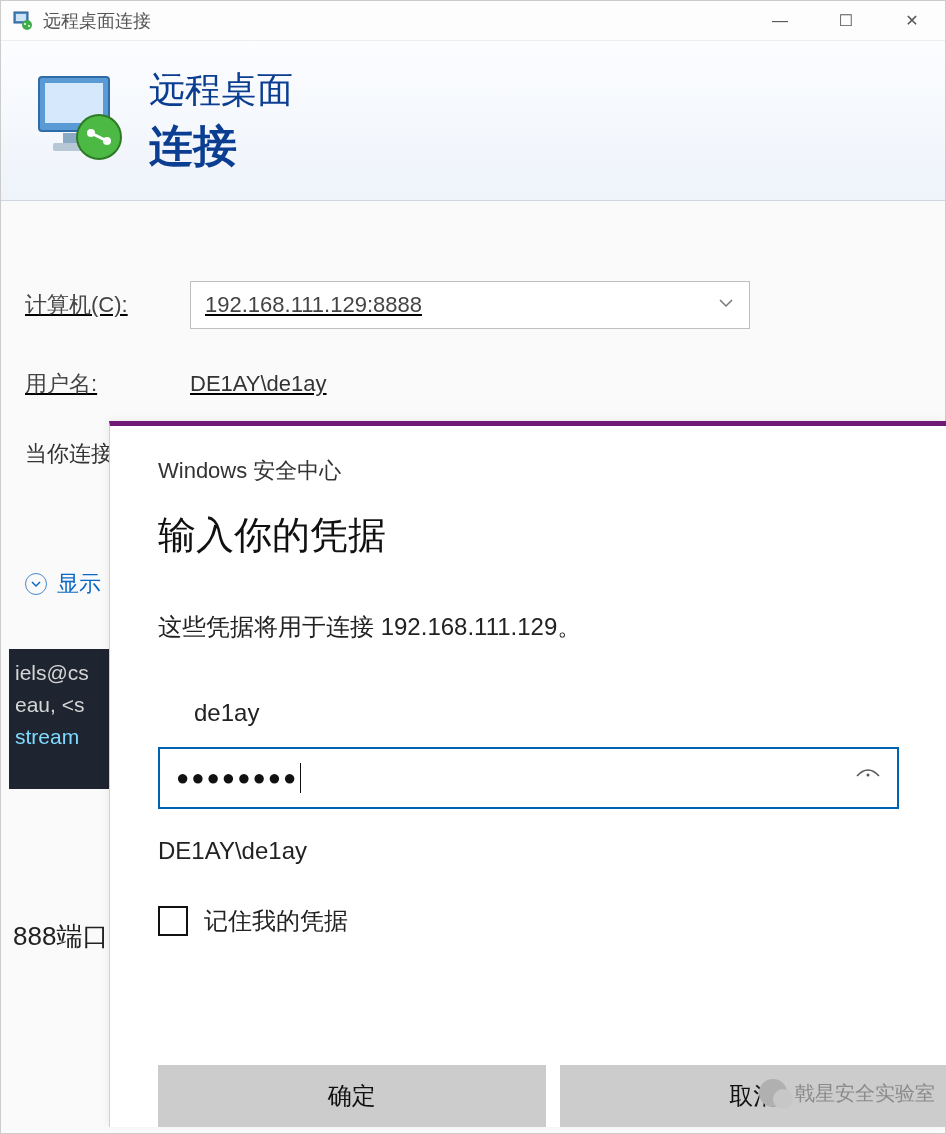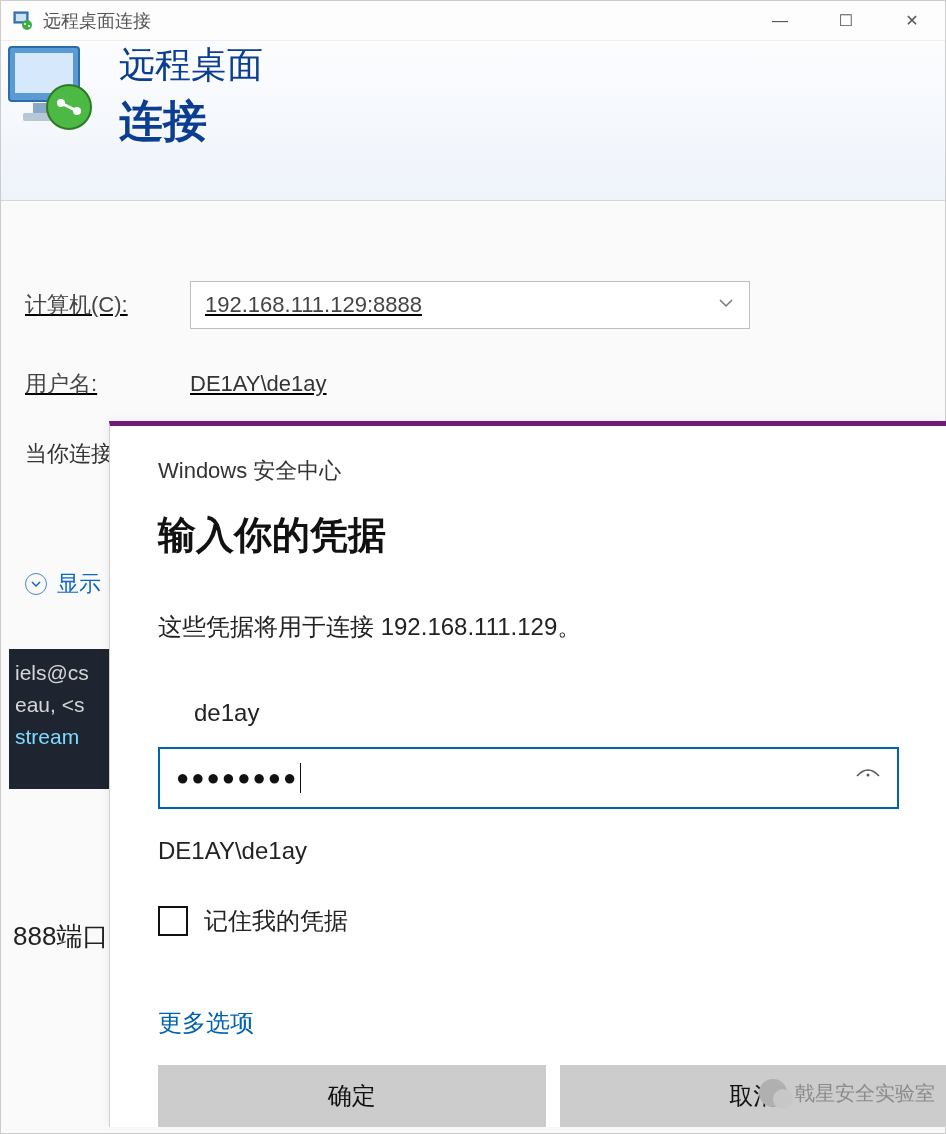--- a/index.html
+++ b/index.html
@@ -8,21 +8,21 @@
 
 .rdc-window { position: absolute; top: 0; left: 0; width: 946px; height: 1134px; border: 1px solid #ccc; background: #fff; }
 .titlebar { height: 40px; display: flex; align-items: center; background: #fdfdfd; border-bottom: 1px solid #eee; }
 .titlebar .app-icon { width: 20px; height: 20px; margin: 0 10px 0 12px; position: relative; }
 .titlebar .app-icon svg { width: 20px; height: 20px; }
 .titlebar .title { color: #555; font-size: 18px; }
 .titlebar .win-controls { margin-left: auto; display: flex; }
 .win-btn { width: 66px; height: 40px; display: flex; align-items: center; justify-content: center; color: #555; font-size: 16px; }
 
 
-.header-banner { height: 160px; background: linear-gradient(#fcfdff 0%, #eef3fa 100%); border-bottom: 1px solid #d0d7e2; display: flex; align-items: flex-start; }
+.header-banner { height: 160px; background: linear-gradient(#fcfdff 0%, #eef3fa 100%); border-bottom: 1px solid #d0d7e2; display: flex; align-items: center; padding-left: 30px; }
 .header-banner .banner-icon { width: 100px; height: 100px; margin-right: 18px; }
 .header-text .line1 { color: #0b3d91; font-size: 36px; font-weight: 400; }
 .header-text .line2 { color: #0b3d91; font-size: 44px; font-weight: 700; margin-top: 2px; }
 
 
 .rdc-body { background: #fafafa; height: calc(100% - 200px); padding: 80px 30px 0 24px; position: relative; }
 .form-row { display: flex; align-items: center; margin-bottom: 40px; text-decoration: underline; }
 .form-label { width: 165px; color: #444; font-size: 22px; }
 .computer-select { flex: 0 0 560px; height: 48px; border: 1px solid #bfbfbf; background: #fff; display: flex; align-items: center; padding: 0 14px; color: #444; font-size: 22px; position: relative; }
 .computer-select .chevron { margin-left: auto; color: #777; }
@@ -32,21 +32,21 @@
 .show-options .expand-icon { width: 22px; height: 22px; border-radius: 50%; border: 1px solid #4a88c7; display: flex; align-items: center; justify-content: center; margin-right: 10px; color: #0b68c6; font-size: 12px; }
 
 
 .terminal-strip { position: absolute; left: 8px; top: 648px; width: 110px; background: #1e2430; color: #d6d6d6; font-family: Consolas, monospace; font-size: 21px; line-height: 32px; padding: 8px 6px; height: 140px; overflow: hidden; }
 .terminal-strip .cyan { color: #7fdbff; }
 .port-note { position: absolute; left: 0; top: 918px; font-size: 26px; color: #222; padding-left: 12px; }
 
 
 .cred-dialog { position: absolute; left: 108px; top: 420px; width: 838px; height: 706px; background: #fff; border-top: 5px solid #701a75; border-left: 1px solid #d0d0d0; box-shadow: -2px -2px 8px rgba(0,0,0,0.05); padding: 30px 48px 16px 48px; }
 .cred-subtitle { color: #333; font-size: 22px; }
-.cred-title { color: #111; font-size: 38px; margin-top: 24px; font-weight: bold; }
+.cred-title { color: #111; font-size: 38px; margin-top: 24px; }
 .cred-desc { color: #222; font-size: 24px; margin-top: 50px; }
 .cred-user { color: #222; font-size: 24px; margin-top: 56px; margin-left: 36px; }
 .pw-wrap { margin-top: 20px; height: 62px; border: 2px solid #0063b1; display: flex; align-items: center; padding: 0 16px; }
 .pw-dots { font-size: 22px; letter-spacing: 2px; color: #111; }
 .pw-cursor { width: 1px; height: 30px; background: #111; margin-left: 2px; }
 .pw-eye { margin-left: auto; color: #555; }
 .cred-domain { color: #222; font-size: 24px; margin-top: 28px; }
 .remember-row { display: flex; align-items: center; margin-top: 40px; }
 .chk { width: 30px; height: 30px; border: 2px solid #111; margin-right: 16px; }
 .remember-label { font-size: 24px; color: #222; }
@@ -156,21 +156,20 @@
       </span>
     </div>
 
     <div class="cred-domain">DE1AY\de1ay</div>
 
     <div class="remember-row">
       <div class="chk"></div>
       <div class="remember-label">记住我的凭据</div>
     </div>
 
-    <div class="more-opts">更多选项</div>
 
     <div class="cred-buttons">
       <button class="cred-btn">确定</button>
       <button class="cred-btn">取消</button>
     </div>
   </div>
 
   <div class="watermark">
     <div class="wm-icon"></div>
     <span>戟星安全实验室</span>

